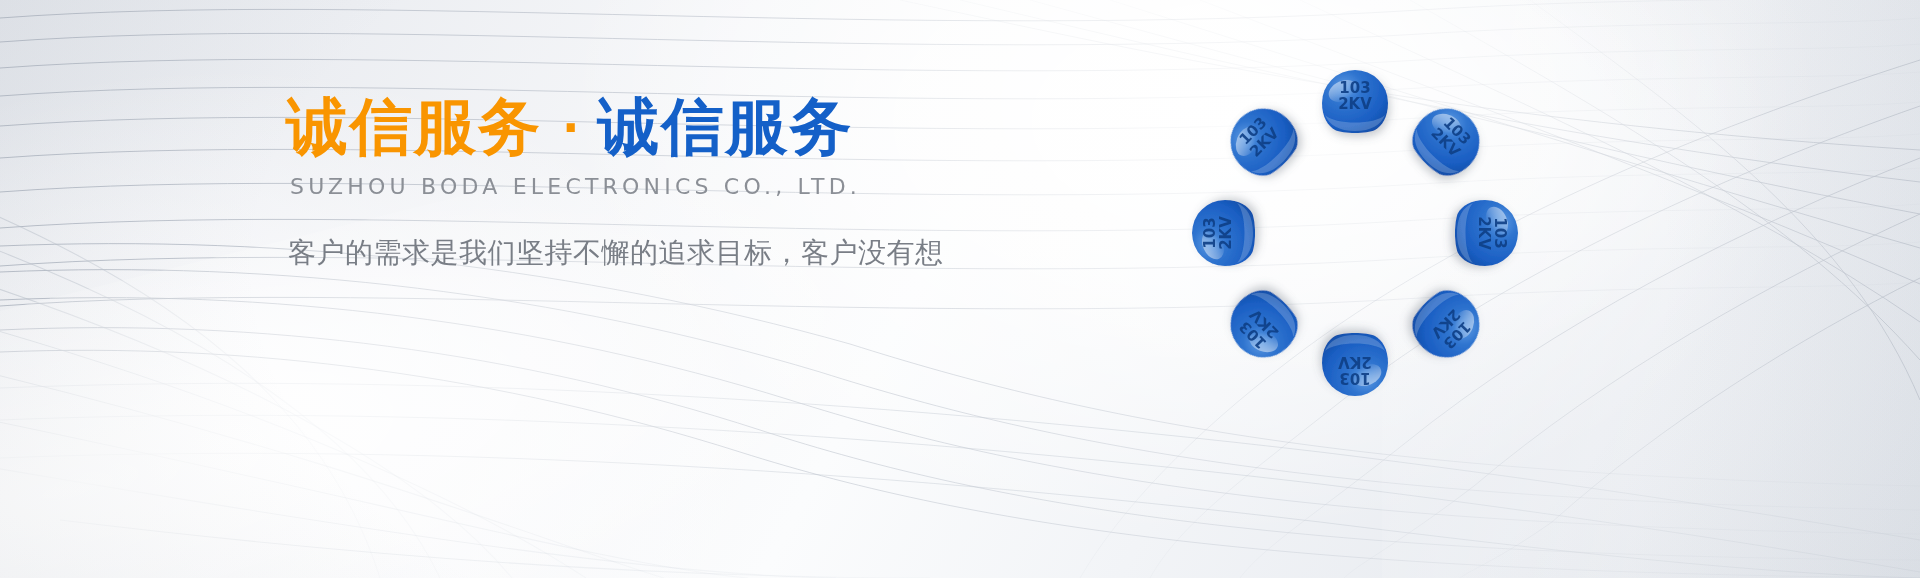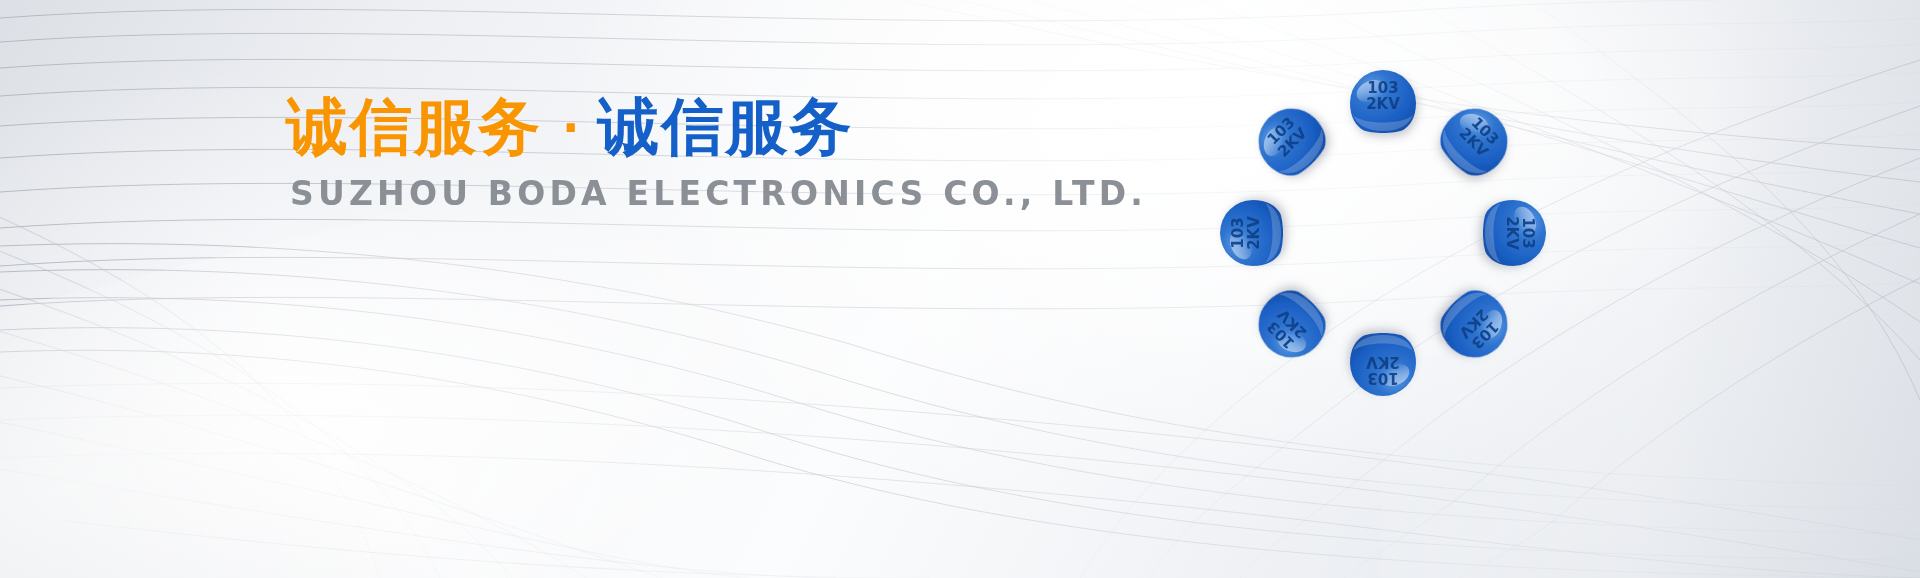--- a/index.html
+++ b/index.html
@@ -60,41 +60,41 @@
     color:#f99500;
     margin:0 16px 0 20px;
     font-size:46px;
     position:relative;
     top:2px;
   }
   #headline .part-b{color:#1460c8;}
 
   #subtitle{
     margin:16px 0 0 4px;
-    font-size:33px;
+    font-size:22px;
     letter-spacing:4.2px;
     color:#8b8f96;
-    font-weight:700;
+    font-weight:400;
     white-space:nowrap;
   }
 
   #body-text{
     margin:28px 0 0 2px;
     font-size:28px;
     line-height:1.85;
     color:#797e86;
     font-weight:400;
     letter-spacing:0.5px;
   }
   #body-text .line{display:block;white-space:nowrap;}
 
   
   #cap-ring{
     position:absolute;
-    left:1192px;top:42px;
+    left:1164px;top:42px;
     width:382px;height:382px;
   }
   #cap-ring svg{width:100%;height:100%;display:block;overflow:visible;}
 </style>
 </head>
 <body>
 
 <div id="banner">
 
   <div class="mesh">
@@ -191,20 +191,21 @@
 
     <h1 id="headline">
       <span class="part-a">诚信服务</span>
       <span class="sep">·</span>
       <span class="part-b">诚信服务</span>
     </h1>
 
     <div id="subtitle">SUZHOU BODA ELECTRONICS CO., LTD.</div>
 
     <div id="body-text">
+      <span class="line">客户的需求是我们坚持不懈的追求目标，客户没有想</span>
     </div>
 
   </div>
 
   <div id="cap-ring">
     <svg viewBox="0 0 382 382" aria-hidden="true">
       <defs>
         <radialGradient id="capBody" cx="0.34" cy="0.28" r="0.88">
           <stop offset="0" stop-color="#5f9ce4"></stop>
           <stop offset="0.30" stop-color="#2f74cf"></stop>

